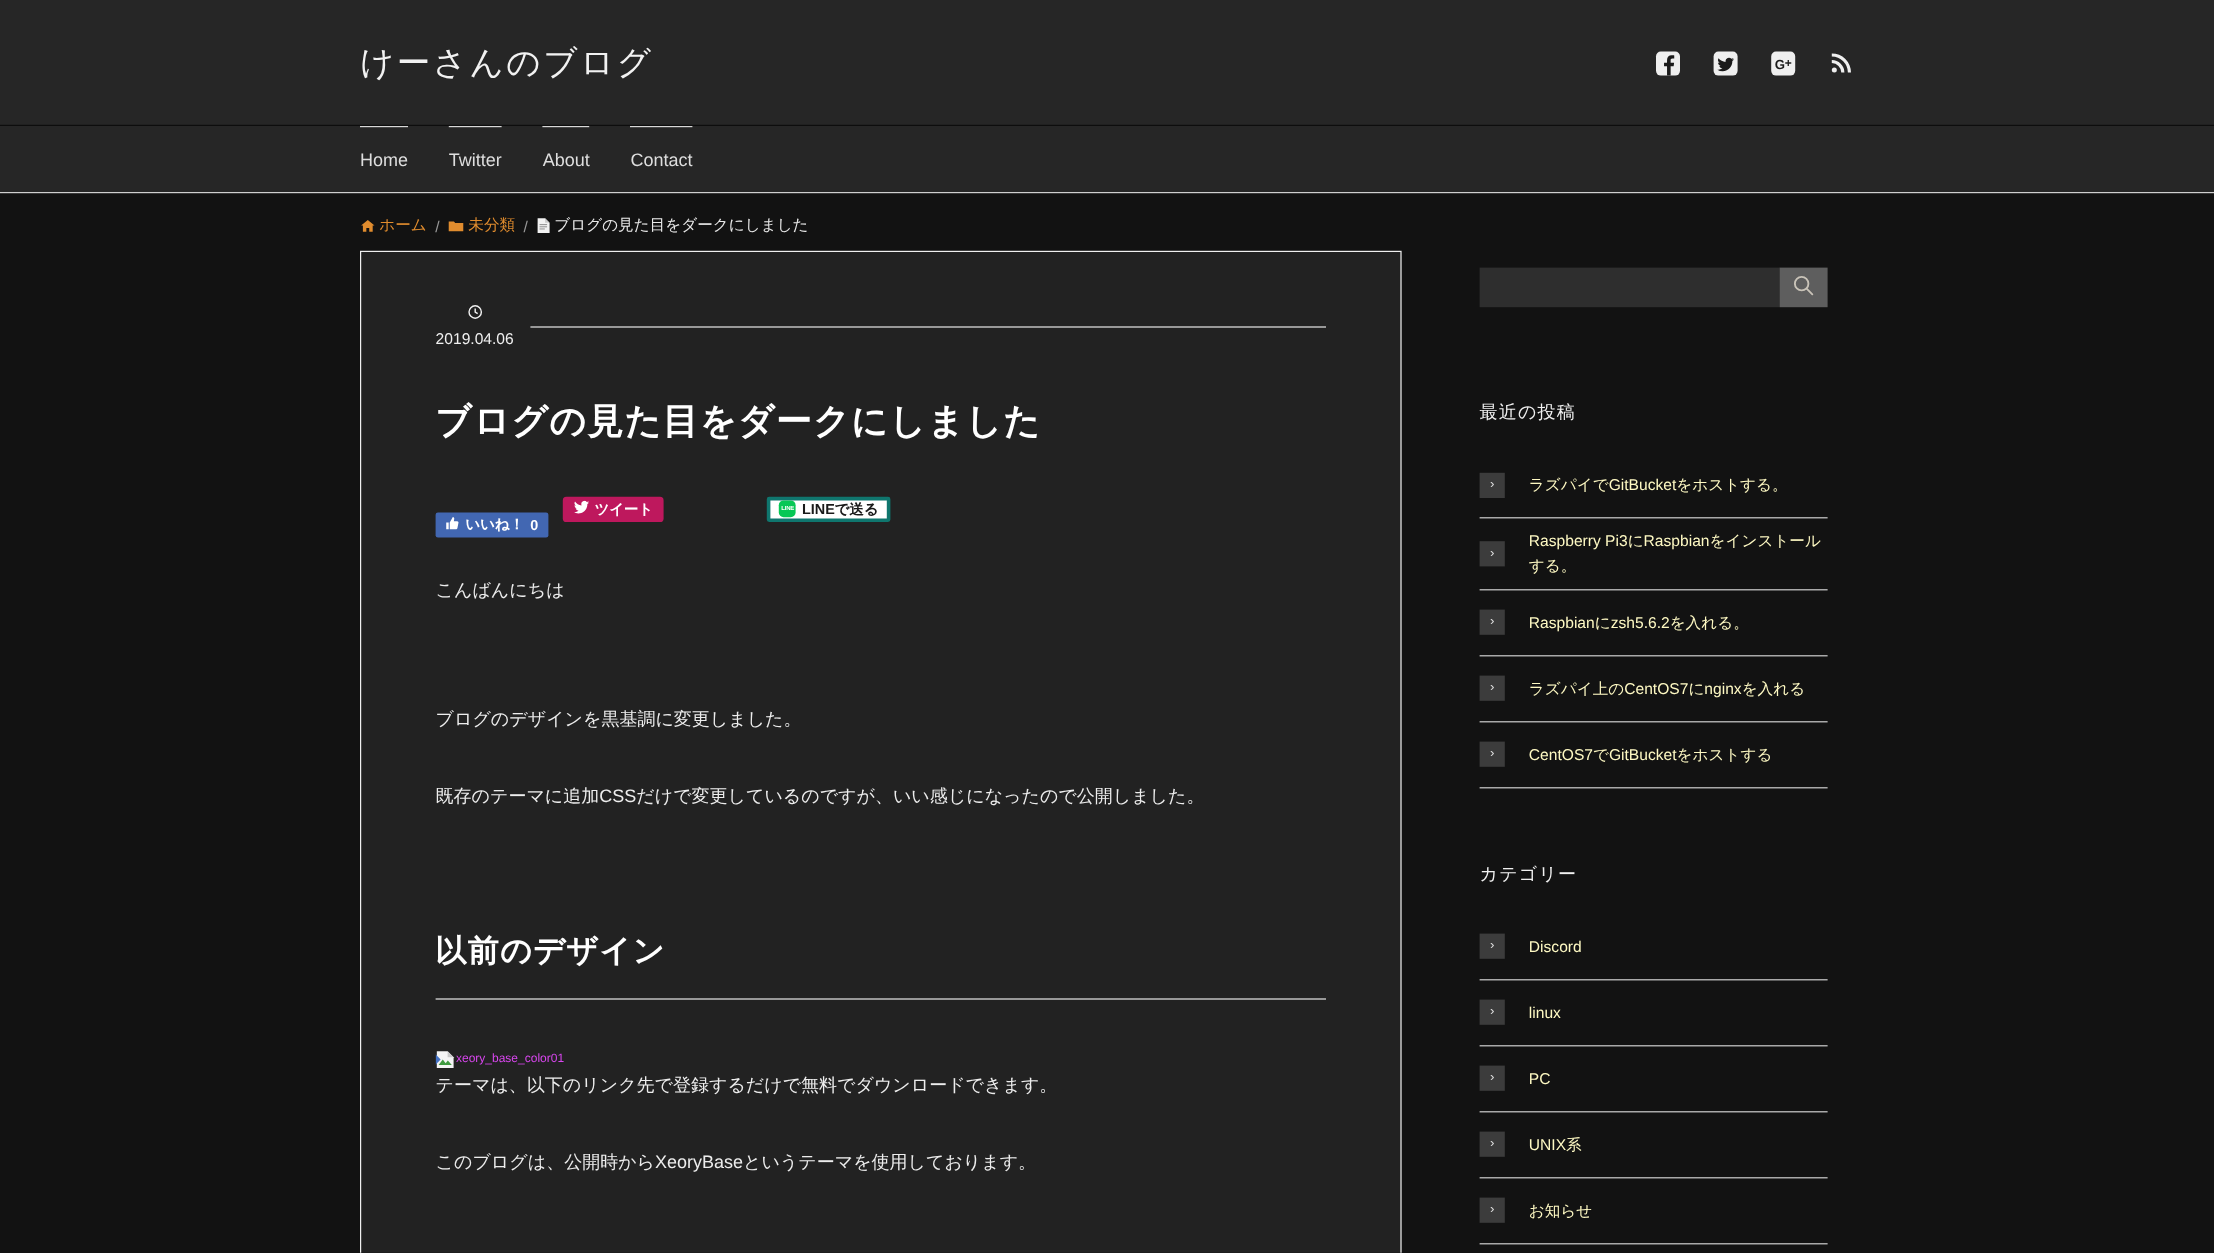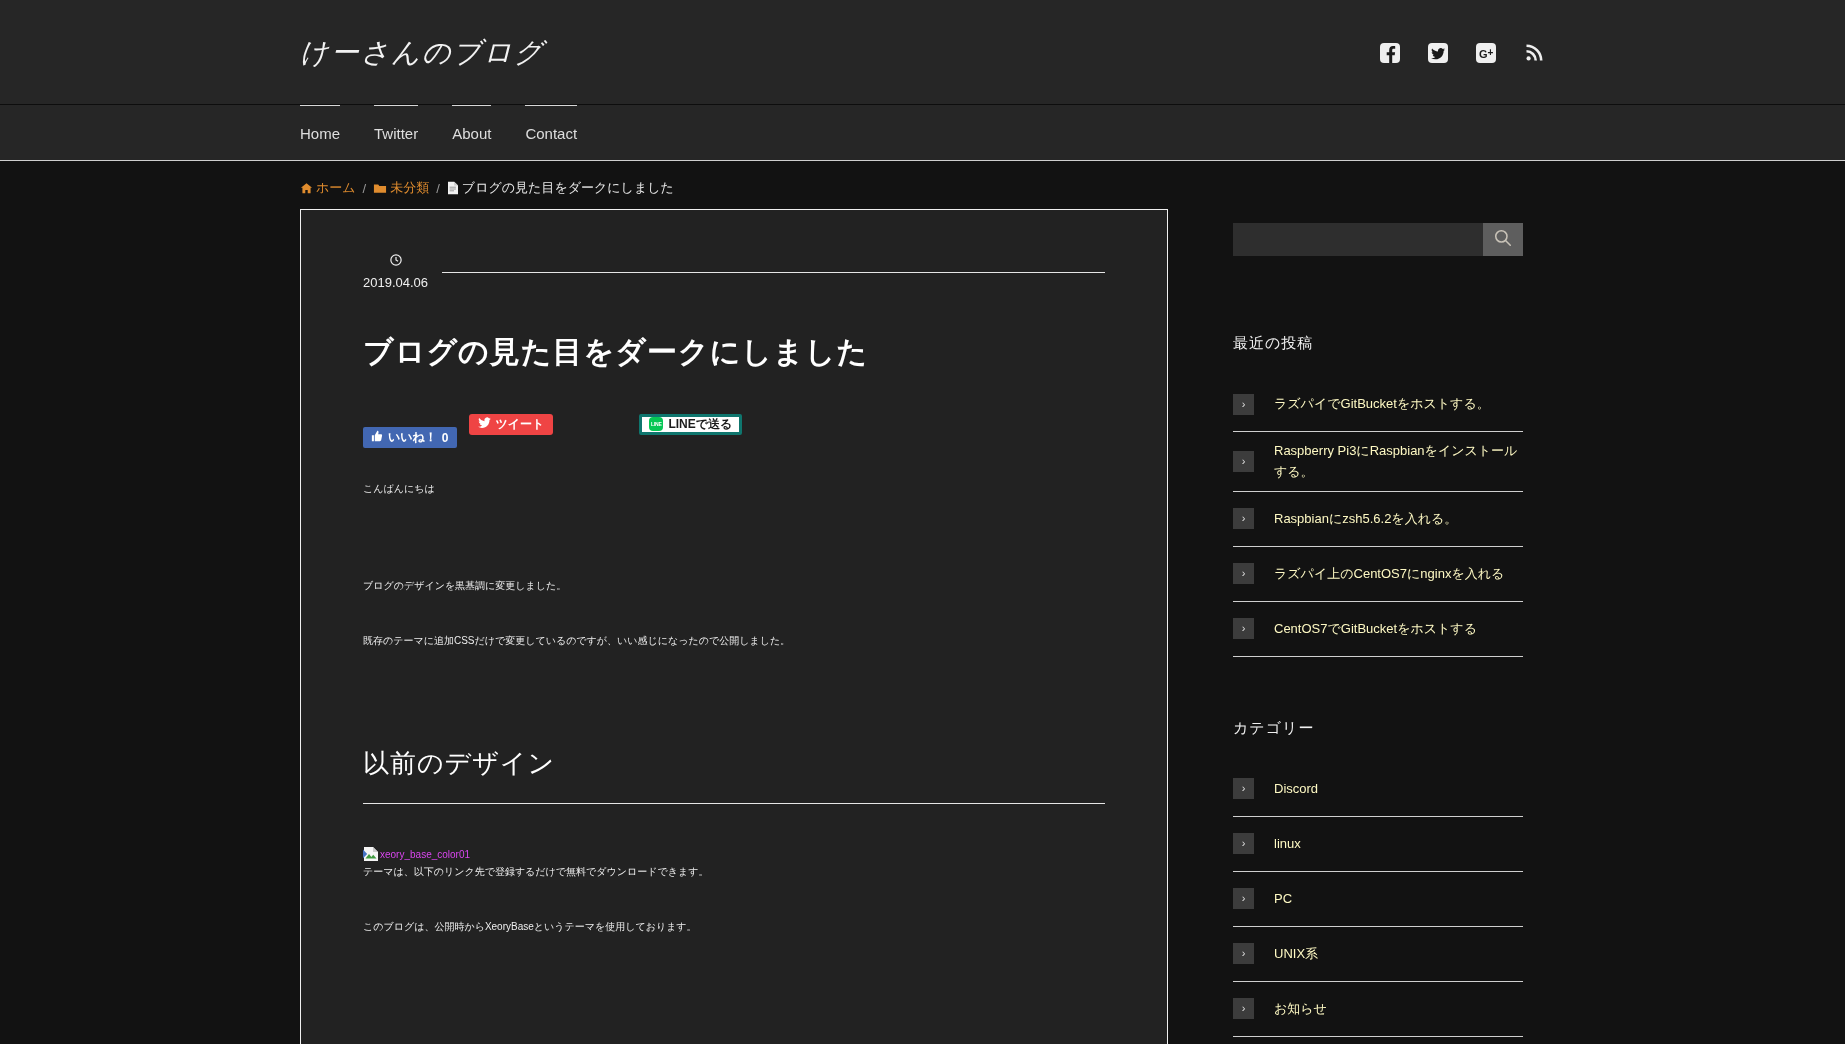--- a/index.html
+++ b/index.html
@@ -29,21 +29,20 @@
     align-items: center;
     justify-content: space-between;
     padding: 0 0px;
   }
   .site-title {
     font-size: 28px;
     letter-spacing: 2px;
     color: #f2f2f2;
     font-weight: 400;
     white-space: nowrap;
-    font-style: italic;
   }
   .social-icons {
     display: flex;
     align-items: center;
     gap: 26px;
   }
   .social-icon {
     width: 22px;
     height: 22px;
     display: inline-flex;
@@ -170,21 +169,21 @@
     display: inline-flex;
     align-items: center;
     gap: 5px;
     padding: 0 8px;
     border-radius: 2px;
     cursor: pointer;
     white-space: nowrap;
     margin-top: 27px;
   }
   .btn-tw {
-    background: #ef4444;
+    background: #be185d;
     color: #ffffff;
     font-size: 12px;
     font-weight: bold;
     height: 21px;
     display: inline-flex;
     align-items: center;
     gap: 5px;
     padding: 0 9px;
     border-radius: 3px;
     margin-left: 12px;
@@ -216,30 +215,30 @@
     justify-content: center;
     color: #ffffff;
     font-size: 5px;
     font-weight: bold;
     letter-spacing: -0.2px;
   }
 
   
   .post-body { margin-top: 44px; }
   .post-body p {
-    font-size: 10px;
+    font-size: 15px;
     line-height: 1.9;
     color: #ededed;
     margin: 0 0 36px 0;
   }
   .para-gap-large { margin-bottom: 78px !important; }
 
   .section-heading {
     font-size: 26px;
-    font-weight: normal;
+    font-weight: bold;
     color: #ffffff;
     margin: 96px 0 0 0;
     padding-bottom: 22px;
     border-bottom: 1px solid #e6e6e6;
     letter-spacing: 1px;
   }
   .broken-img-line {
     display: flex;
     align-items: center;
     gap: 1px;

